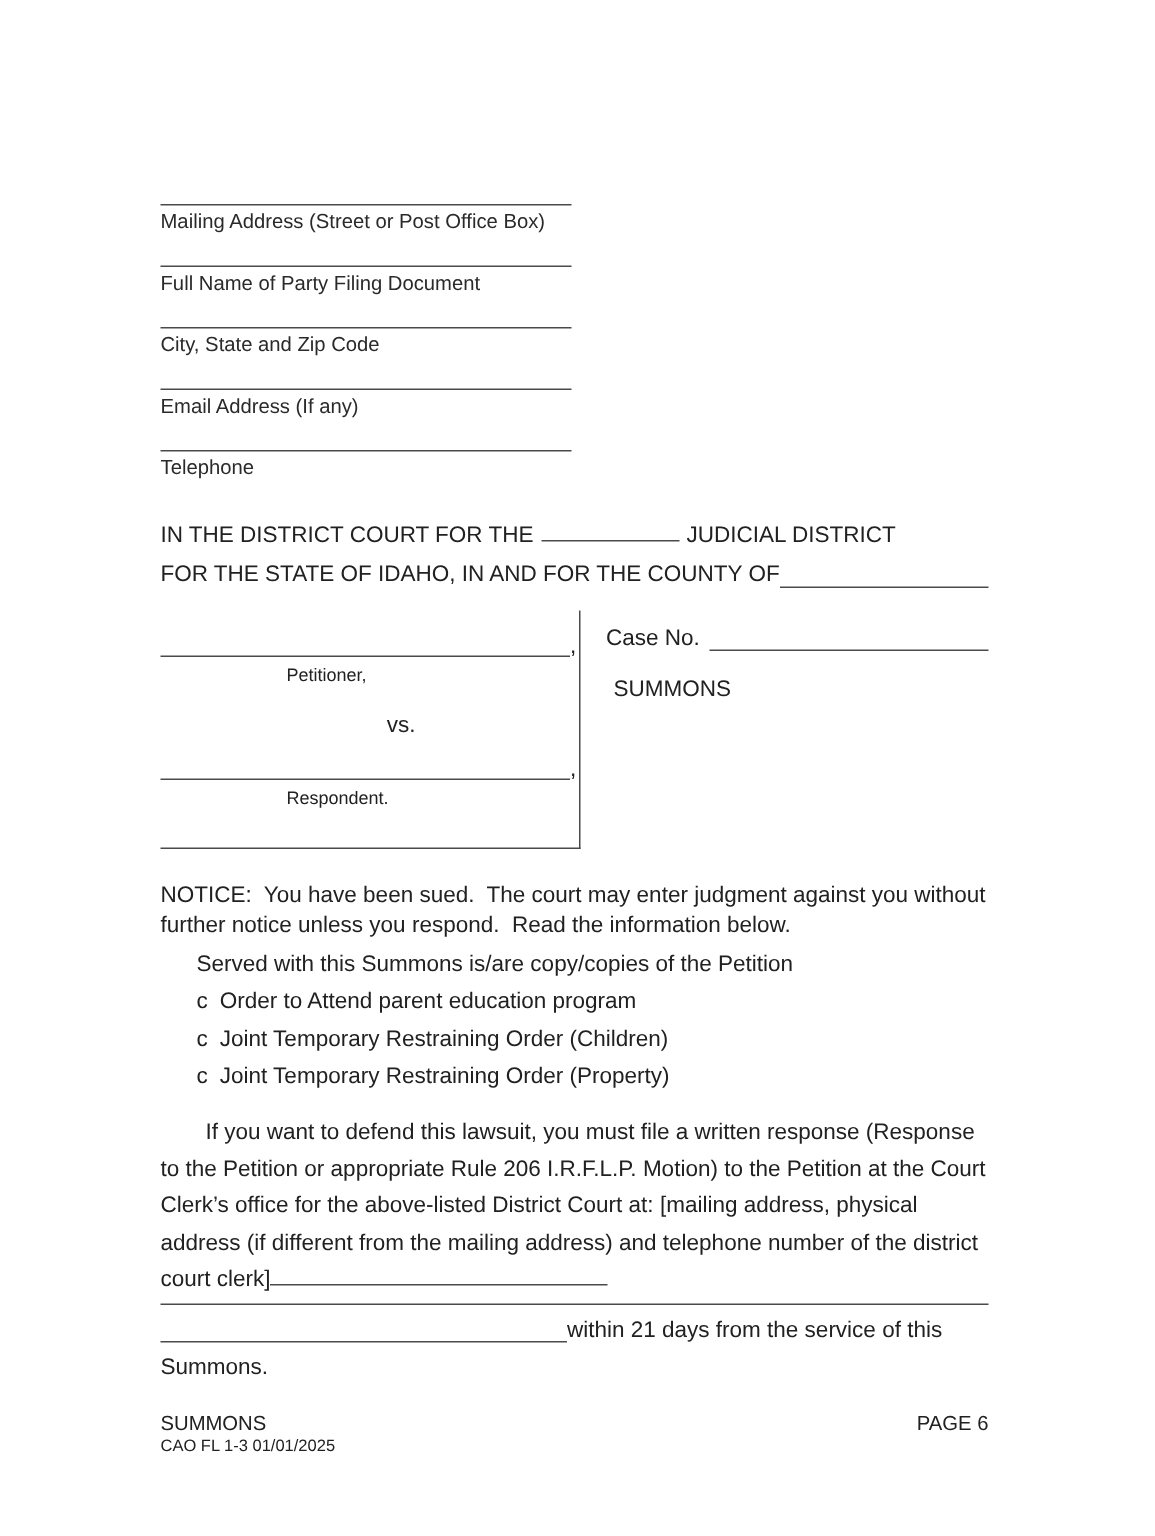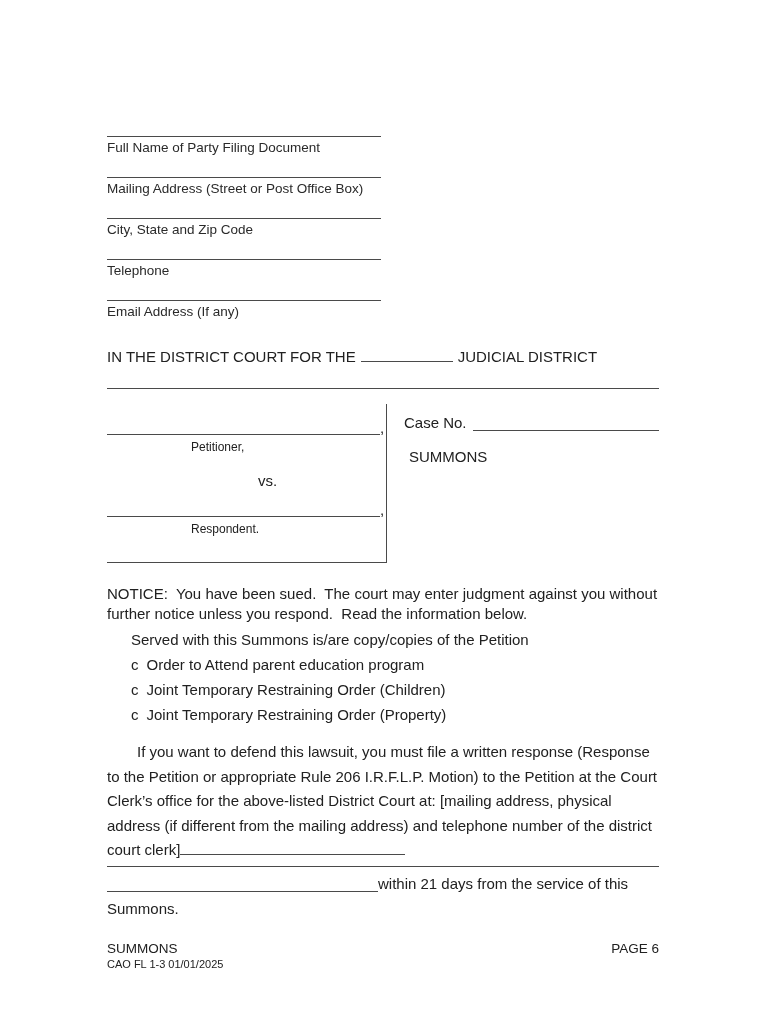--- a/index.html
+++ b/index.html
@@ -58,43 +58,44 @@
   .form-number { font-size:11px; line-height:13px; margin-top:2px; }
 </style>
 </head>
 <body>
 
 <div class="page">
   <div class="content">
 
     <div class="field-group">
       <div class="blank-line"></div>
-      <div class="field-label">Full Name of Party Filing Document</div>
+      <div class="field-label">Mailing Address (Street or Post Office Box)</div>
     </div>
     <div class="field-group">
       <div class="blank-line"></div>
-      <div class="field-label">Mailing Address (Street or Post Office Box)</div>
+      <div class="field-label">Full Name of Party Filing Document</div>
     </div>
     <div class="field-group">
       <div class="blank-line"></div>
       <div class="field-label">City, State and Zip Code</div>
     </div>
     <div class="field-group">
       <div class="blank-line"></div>
-      <div class="field-label">Telephone</div>
+      <div class="field-label">Email Address (If any)</div>
     </div>
     <div class="field-group">
       <div class="blank-line"></div>
-      <div class="field-label">Email Address (If any)</div>
+      <div class="field-label">Telephone</div>
     </div>
 
     <div class="heading-line1">
       <span>IN THE DISTRICT COURT FOR THE</span><span class="inline-blank"></span><span>JUDICIAL DISTRICT</span>
     </div>
     <div class="heading-line2">
+      <span>FOR THE STATE OF IDAHO, IN AND FOR THE COUNTY OF</span>
       <span class="fill-blank"></span>
     </div>
 
     <div class="caption">
       <div class="cap-left">
         <div class="cap-underline-row">
           <span class="cap-underline"></span>
             <span>,</span>
         </div>
         <div class="cap-party">Petitioner,</div>

